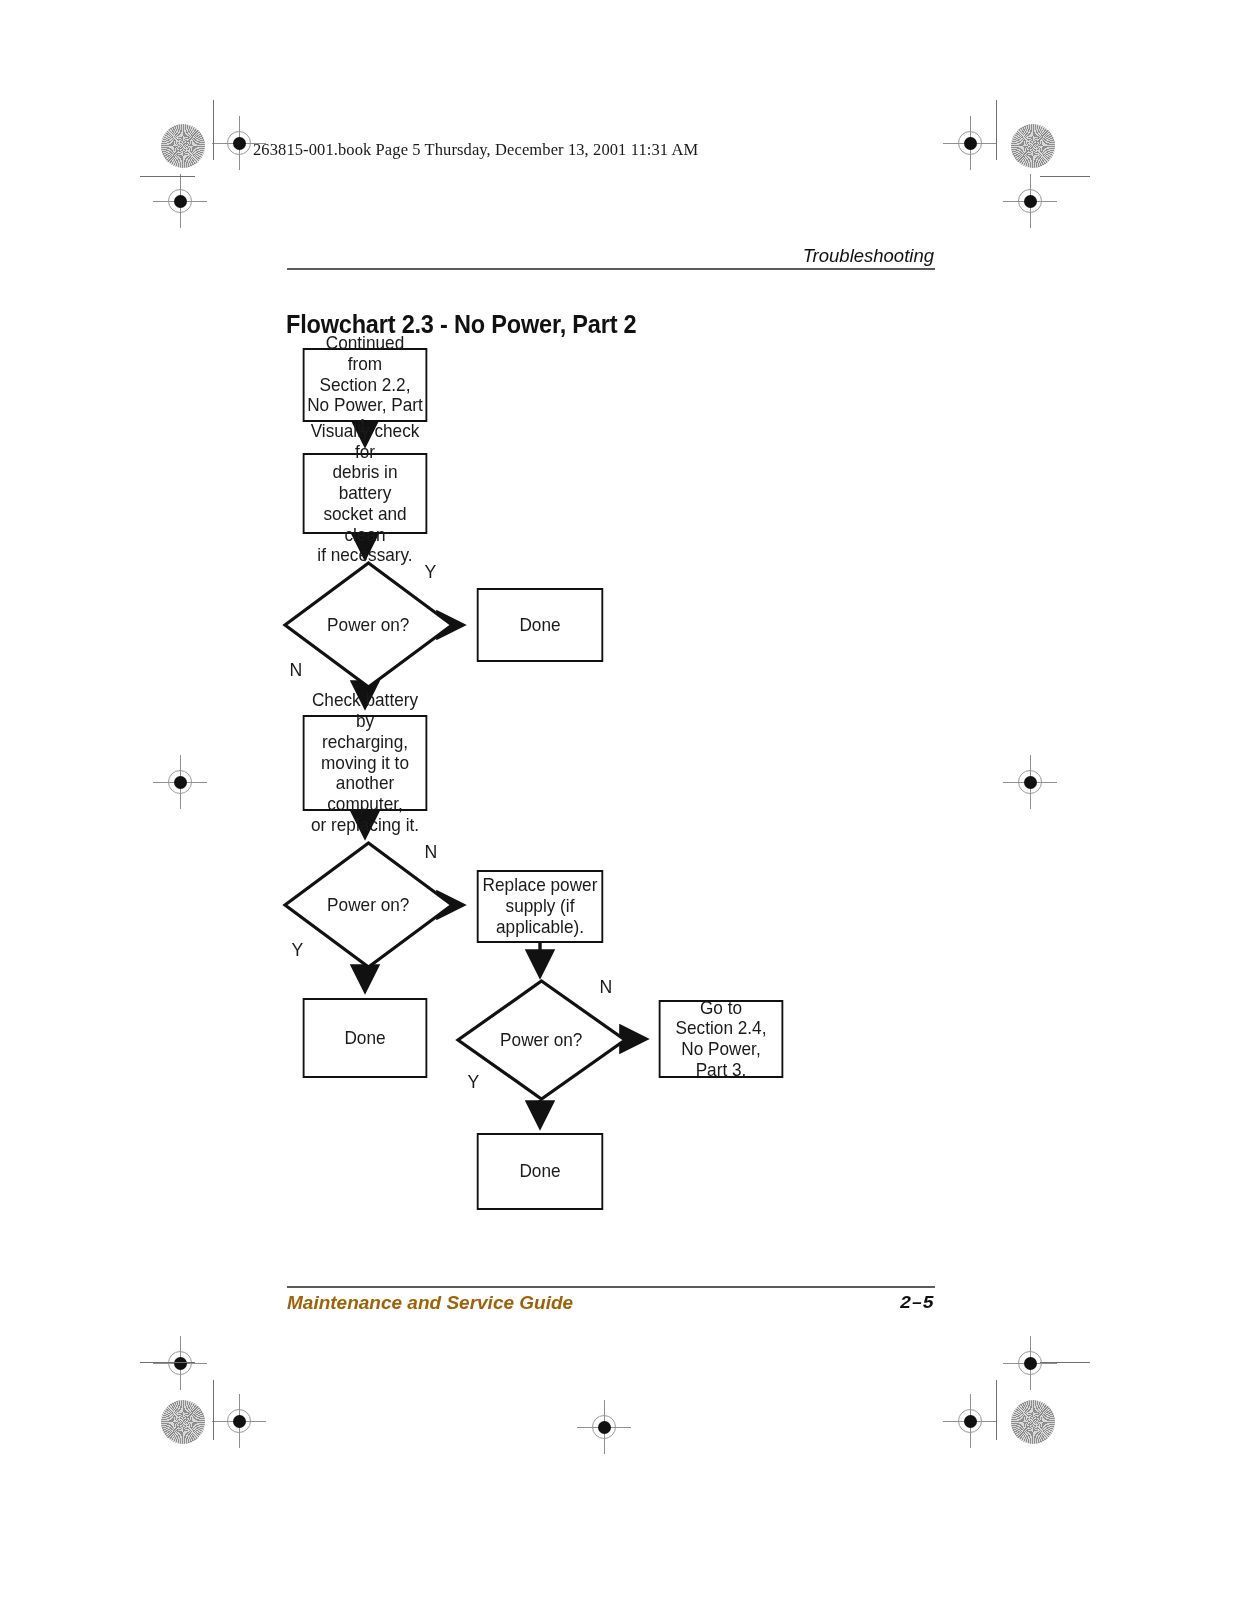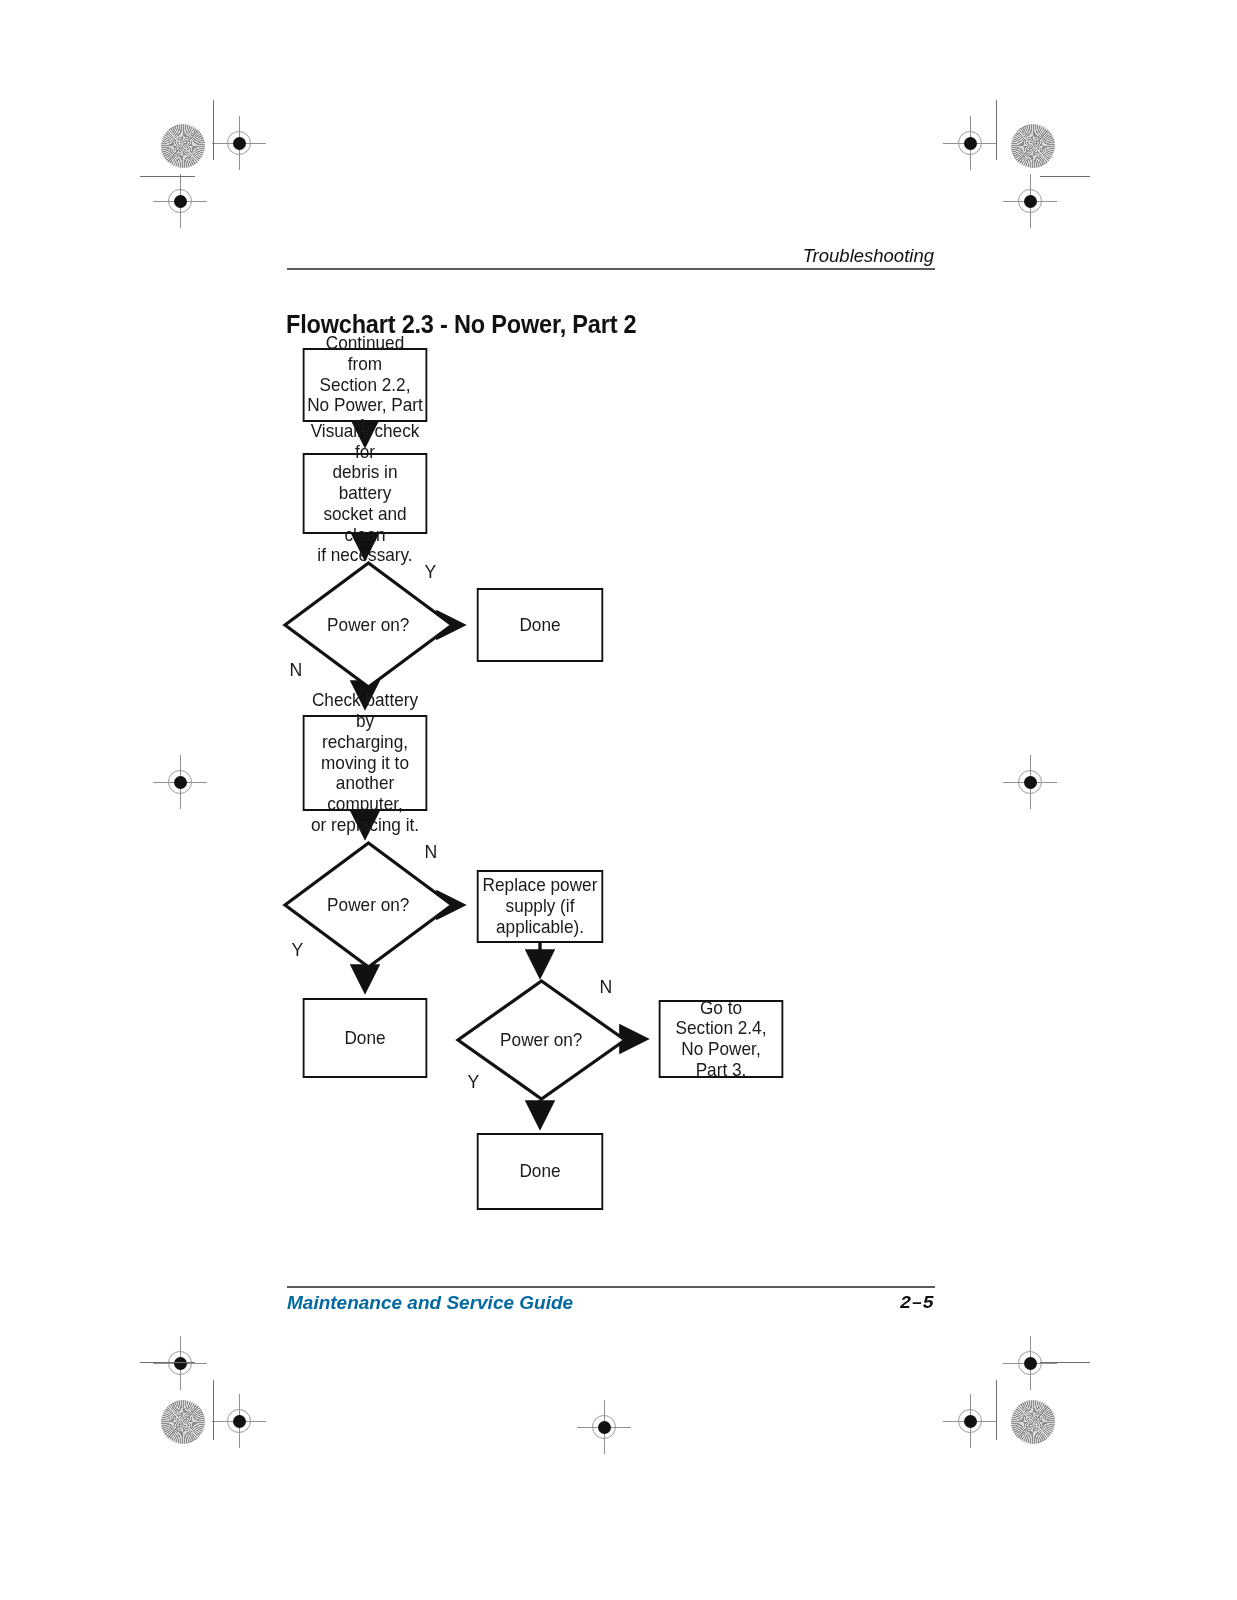--- a/index.html
+++ b/index.html
@@ -99,21 +99,21 @@
     font-size: 18.5px;
     color: #111;
     white-space: nowrap;
   }
   .footer-left {
     position: absolute;
     font-family: "Liberation Sans", sans-serif;
     font-style: italic;
     font-weight: bold;
     font-size: 19px;
-    color: #0369a1;
+    color: #a16207;
     white-space: nowrap;
   }
   .footer-right {
     position: absolute;
     font-family: Liberation Mono, monospace;
     font-style: italic;
     font-weight: bold;
     font-size: 19px;
     color: #111;
     white-space: nowrap;
@@ -266,20 +266,21 @@
 
   <div class="trim-line trim-h" style="left:140px; top:176px;  width:55px;"></div>
   <div class="trim-line trim-h" style="left:1040px; top:176px; width:50px;"></div>
   <div class="trim-line trim-v" style="left:213px; top:100px;  height:60px;"></div>
   <div class="trim-line trim-v" style="left:996px; top:100px;  height:60px;"></div>
   <div class="trim-line trim-h" style="left:140px; top:1362px; width:55px;"></div>
   <div class="trim-line trim-h" style="left:1040px; top:1362px; width:50px;"></div>
   <div class="trim-line trim-v" style="left:213px; top:1380px; height:60px;"></div>
   <div class="trim-line trim-v" style="left:996px; top:1380px; height:60px;"></div>
 
+  <div class="book-line" style="left:253px; top:140px;">263815-001.book  Page 5  Thursday, December 13, 2001  11:31 AM</div>
 
   <div class="running-head" style="right:303px; top:245px;font-style:italic;">Troubleshooting</div>
   <div class="header-rule" style="left:287px; top:268px; width:648px;"></div>
 
   <div class="chart-title" style="left:286px; top:310px;">Flowchart 2.3 - No Power, Part 2</div>
 
   <svg class="conn" viewBox="0 0 1237 1600">
     <defs>
       <marker id="ah" markerWidth="9" markerHeight="9" refX="7.6" refY="4.5" orient="auto" markerUnits="strokeWidth">
         <path d="M0,0 L9,4.5 L0,9 Z" fill="#111"></path>

